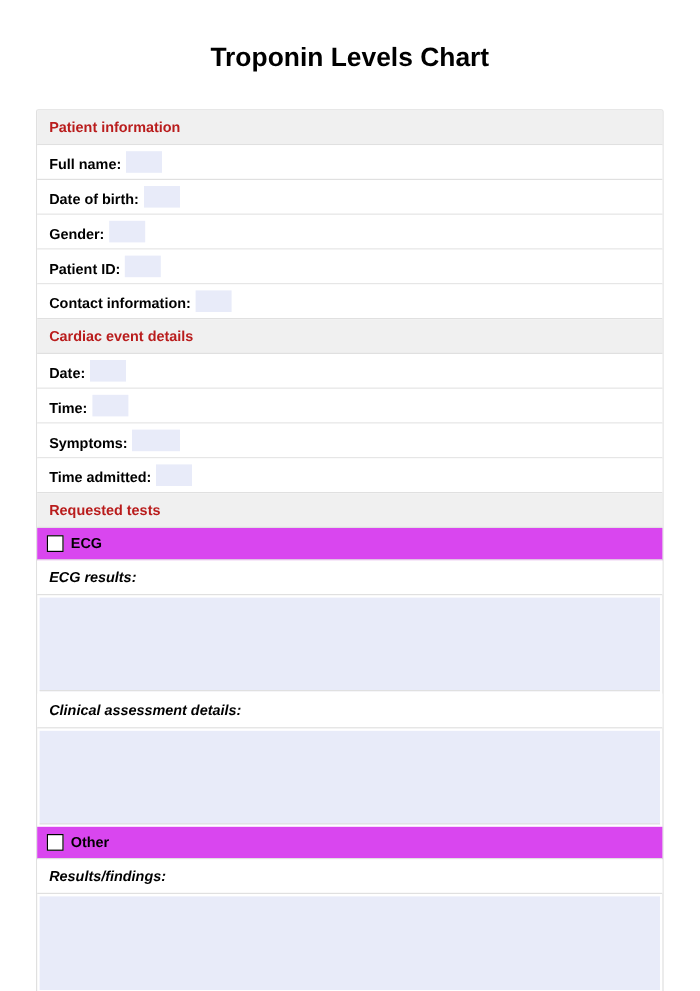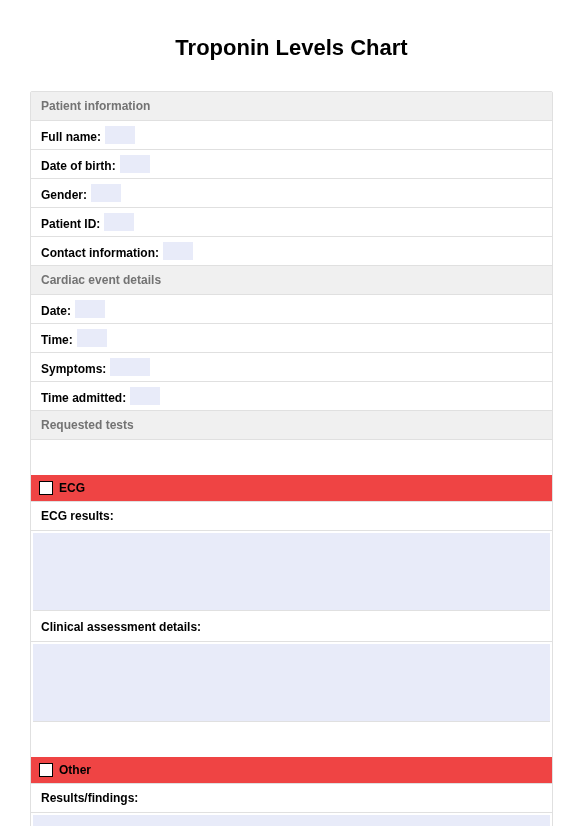--- a/index.html
+++ b/index.html
@@ -23,21 +23,21 @@
     }
     .form-container {
       border: 1px solid #e0e0e0;
       border-radius: 2px;
     }
     .section-header {
       background: #f0f0f0;
       padding: 7px 10px;
       font-size: 12px;
       font-weight: bold;
-      color: #737373;
+      color: #b91c1c;
       border-bottom: 1px solid #e0e0e0;
     }
     .field-row {
       display: flex;
       align-items: flex-end;
       padding: 5px 10px;
       font-size: 12px;
       font-weight: bold;
       color: #000;
       border-bottom: 1px solid #e0e0e0;
@@ -51,37 +51,37 @@
       min-width: 30px;
     }
     .checkbox-row {
       display: flex;
       align-items: center;
       padding: 6px 8px;
       font-size: 12px;
       font-weight: bold;
       color: #000;
       border-bottom: 1px solid #e0e0e0;
-      background: #ef4444;
-      margin-top: 35px;
+      background: #d946ef;
     }
     .checkbox {
       width: 14px;
       height: 14px;
       border: 1.5px solid #000;
       margin-right: 6px;
       background: #fff;
     }
     .results-label {
       padding: 7px 10px;
       font-size: 12px;
       font-weight: bold;
       color: #000;
       border-bottom: 1px solid #e0e0e0;
       background: #fff;
+      font-style: italic;
     }
     .textarea-block {
       background: #e8ebf9;
       height: 78px;
       border-bottom: 1px solid #e0e0e0;
       margin: 2px;
     }
     .textarea-block.last {
       border-bottom: none;
     }

